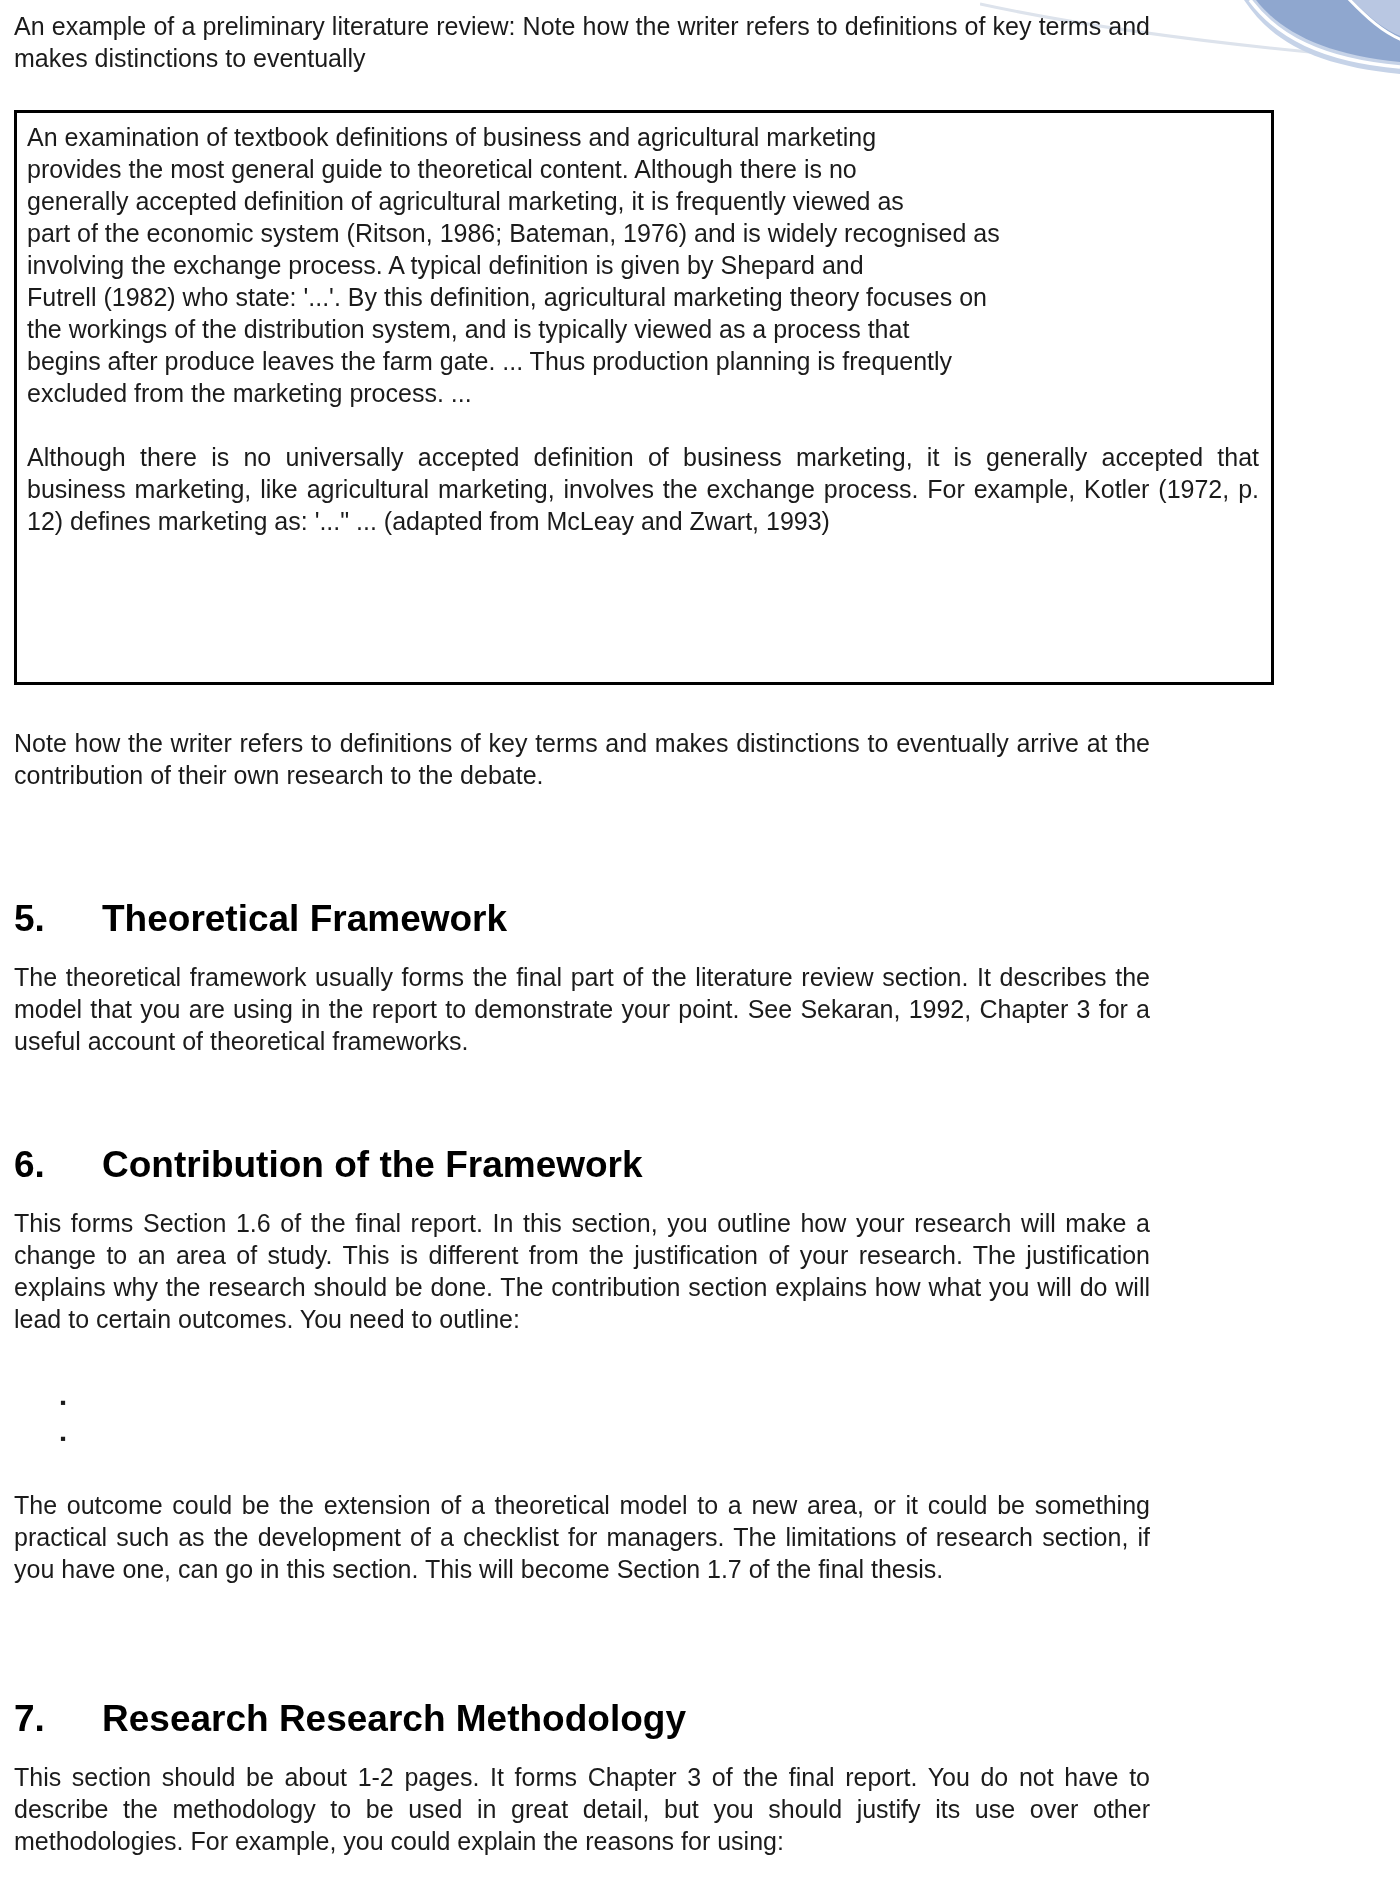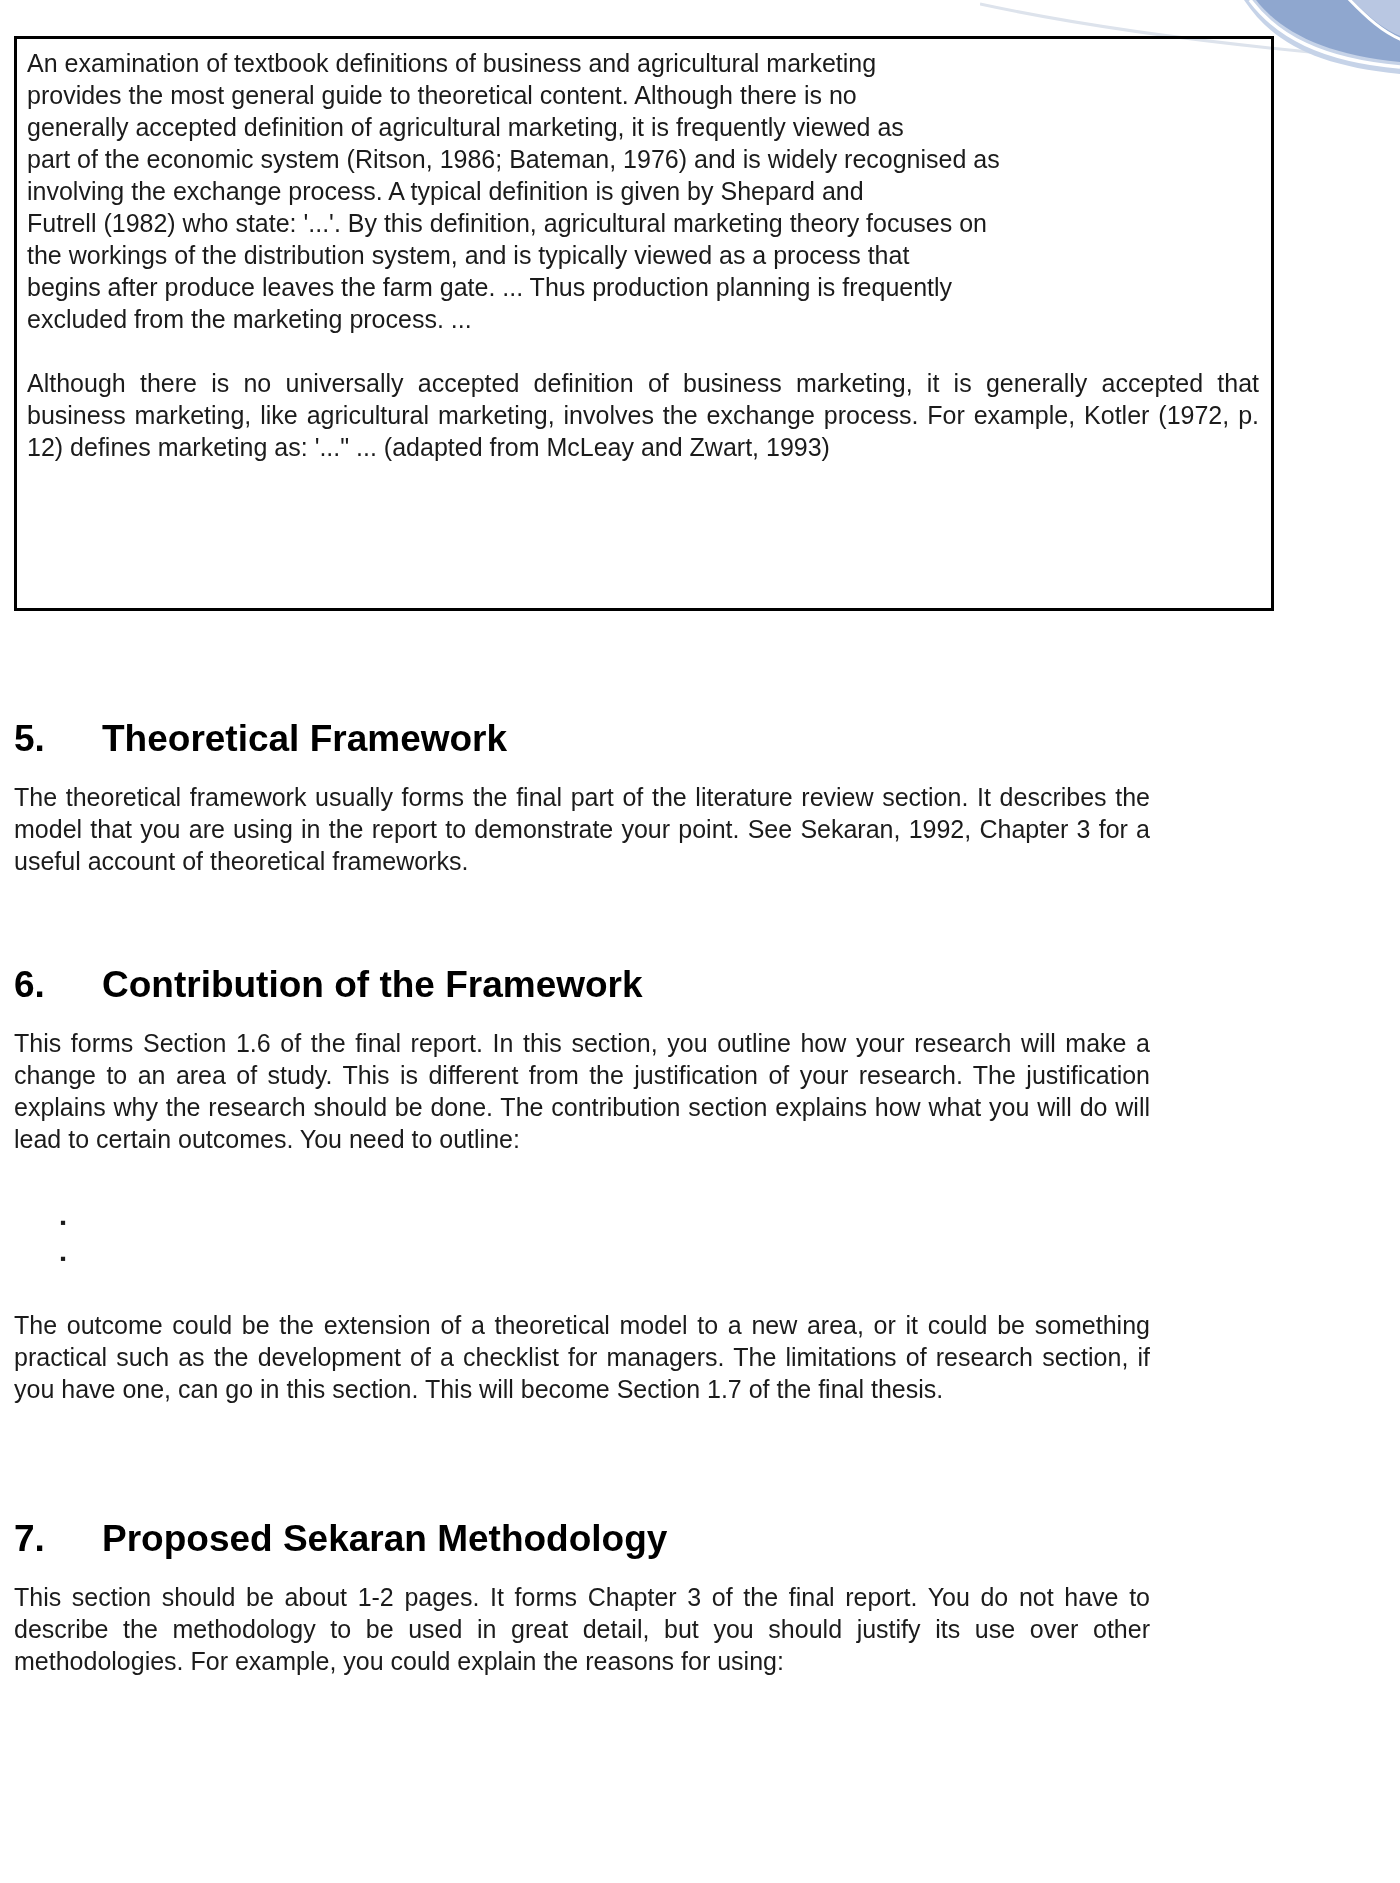--- a/index.html
+++ b/index.html
@@ -85,34 +85,36 @@
 
     <path d="M276,0 C301,32 345,55 420,62 L420,0 Z" fill="#8fa7cf"></path>
 
     <path d="M372,0 C391,19 405,30 420,36 L420,0 Z" fill="#b9c7e2"></path>
 
     <path d="M366,-4 C388,19 403,32 422,40" stroke-width="3" fill="none" stroke="#ffffff"></path>
   </svg>
 
   <div class="content">
 
+    <p class="para intro">An example of a preliminary literature review: Note how the writer refers to definitions of key terms and makes distinctions to eventually</p>
 
     <div class="quote-box">
       <p class="quote-p1">An examination of textbook definitions of business and agricultural marketing
 provides the most general guide to theoretical content. Although there is no
 generally accepted definition of agricultural marketing, it is frequently viewed as
 part of the economic system (Ritson, 1986; Bateman, 1976) and is widely recognised as
 involving the exchange process. A typical definition is given by Shepard and
 Futrell (1982) who state: '...'. By this definition, agricultural marketing theory focuses on
 the workings of the distribution system, and is typically viewed as a process that
 begins after produce leaves the farm gate. ... Thus production planning is frequently
 excluded from the marketing process. ...</p>
       <p class="quote-p2">Although there is no universally accepted definition of business marketing, it is generally accepted that business marketing, like agricultural marketing, involves the exchange process. For example, Kotler (1972, p. 12) defines marketing as: '..." ... (adapted from McLeay and Zwart, 1993)</p>
     </div>
 
+    <p class="para note">Note how the writer refers to definitions of key terms and makes distinctions to eventually arrive at the contribution of their own research to the debate.</p>
 
     <div class="section s5">
       <div class="section-heading">
         <span class="section-number">5.</span>
         <span class="section-title">Theoretical Framework</span>
       </div>
       <p class="para section-body">The theoretical framework usually forms the final part of the literature review section. It describes the model that you are using in the report to demonstrate your point. See Sekaran, 1992,  Chapter 3 for a useful account of theoretical frameworks.</p>
     </div>
 
     <div class="section s6">
@@ -130,19 +132,19 @@
           <span class="bullet">▪</span>
         </li>
       </ul>
 
       <p class="para closing">The outcome could be the extension of a theoretical model to a new area, or it could be something practical such as the development of a checklist for managers. The limitations of research section, if you have one, can go in this section. This will become Section 1.7 of the final thesis.</p>
     </div>
 
     <div class="section s7">
       <div class="section-heading">
         <span class="section-number">7.</span>
-        <span class="section-title">Proposed Sekaran Methodology</span>
+        <span class="section-title">Research Research Methodology</span>
       </div>
       <p class="para section-body">This section should be about 1-2 pages. It forms Chapter 3 of the final report. You do not have to describe the methodology to be used in great detail, but you should justify its use over other methodologies. For example, you could explain the reasons for using:</p>
     </div>
 
   </div>
 </div>
 
 </body></html>

